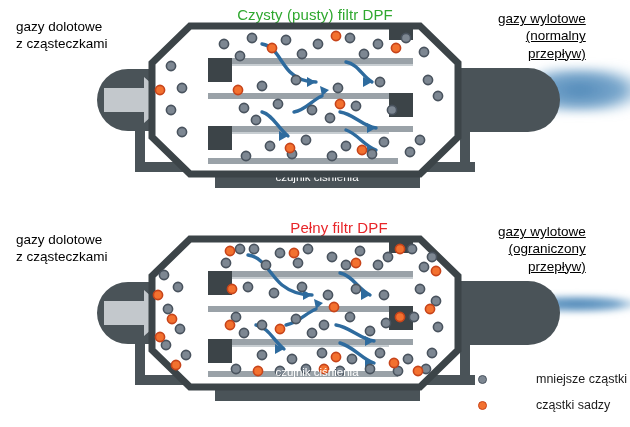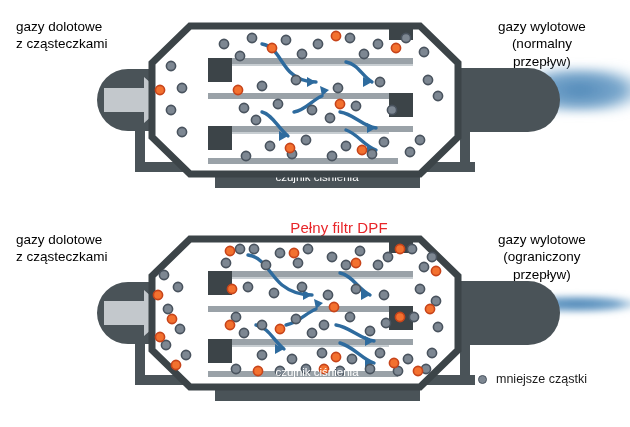--- a/index.html
+++ b/index.html
@@ -19,44 +19,45 @@
     font-size:15px;letter-spacing:.1px;
   }
   .title.clean{color:#2fa82f;}
   .title.full{color:#e8262a;margin-left:24px;}
 
   .sidelabel{
     position:absolute;font-size:13.5px;color:#000000;line-height:1.28;
     white-space:pre-line;
   }
   .sidelabel.left{left:16px;top:18px;text-align:left;}
-  .sidelabel.right{left:498px;top:18px;text-align:center;}
+  .sidelabel.right{left:498px;top:10px;text-align:right;text-decoration:underline;}
 
   .legend{
     position:absolute;left:478px;top:366px;width:150px;
     font-size:12.5px;color:#1b1b1b;
   }
-  .legend-row{display:flex;align-items:center;height:26px;}
+  .legend-row{display:flex;align-items:center;height:26px;gap:40px;}
   .legend-dot{width:9px;height:9px;border-radius:50%;margin-right:9px;flex:0 0 auto;}
   .dot-small{background:#7d8792;border:1.4px solid #4a545f;box-sizing:border-box;}
   .dot-soot{background:#f3712f;border:1.4px solid #c9441a;box-sizing:border-box;}
 
   svg{display:block;}
   .svgwrap{position:absolute;left:0;top:0;width:630px;height:213px;margin-left:40px;}
   text.sensorlbl{
     font-family:"Liberation Sans", sans-serif;font-size:11.5px;fill:#ffffff;
   }
 </style>
 </head>
 <body>
 
 <div class="stage">
 
   <div class="panel" id="panel-top">
 
+    <div class="title clean">Czysty (pusty) filtr DPF</div>
 
     <div class="sidelabel left">gazy dolotowe
 z cząsteczkami</div>
 
     <div class="sidelabel right">gazy wylotowe
 (normalny
 przepływ)</div>
 
     <div class="svgwrap">
       <svg width="630" height="213" viewBox="0 0 630 213" xmlns="http://www.w3.org/2000/svg">
@@ -352,15 +353,19 @@
         <text class="sensorlbl" x="277" y="163" text-anchor="middle" fill="#b9bdc0">czujnik ciśnienia</text>
       </svg>
     </div>
   </div>
 
   <div class="legend">
     <div class="legend-row">
       <span class="legend-dot dot-small"></span>
       <span>mniejsze cząstki</span>
     </div>
+    <div class="legend-row">
+      <span class="legend-dot dot-soot"></span>
+      <span>cząstki sadzy</span>
+    </div>
   </div>
 
 </div>
 
 </body></html>

